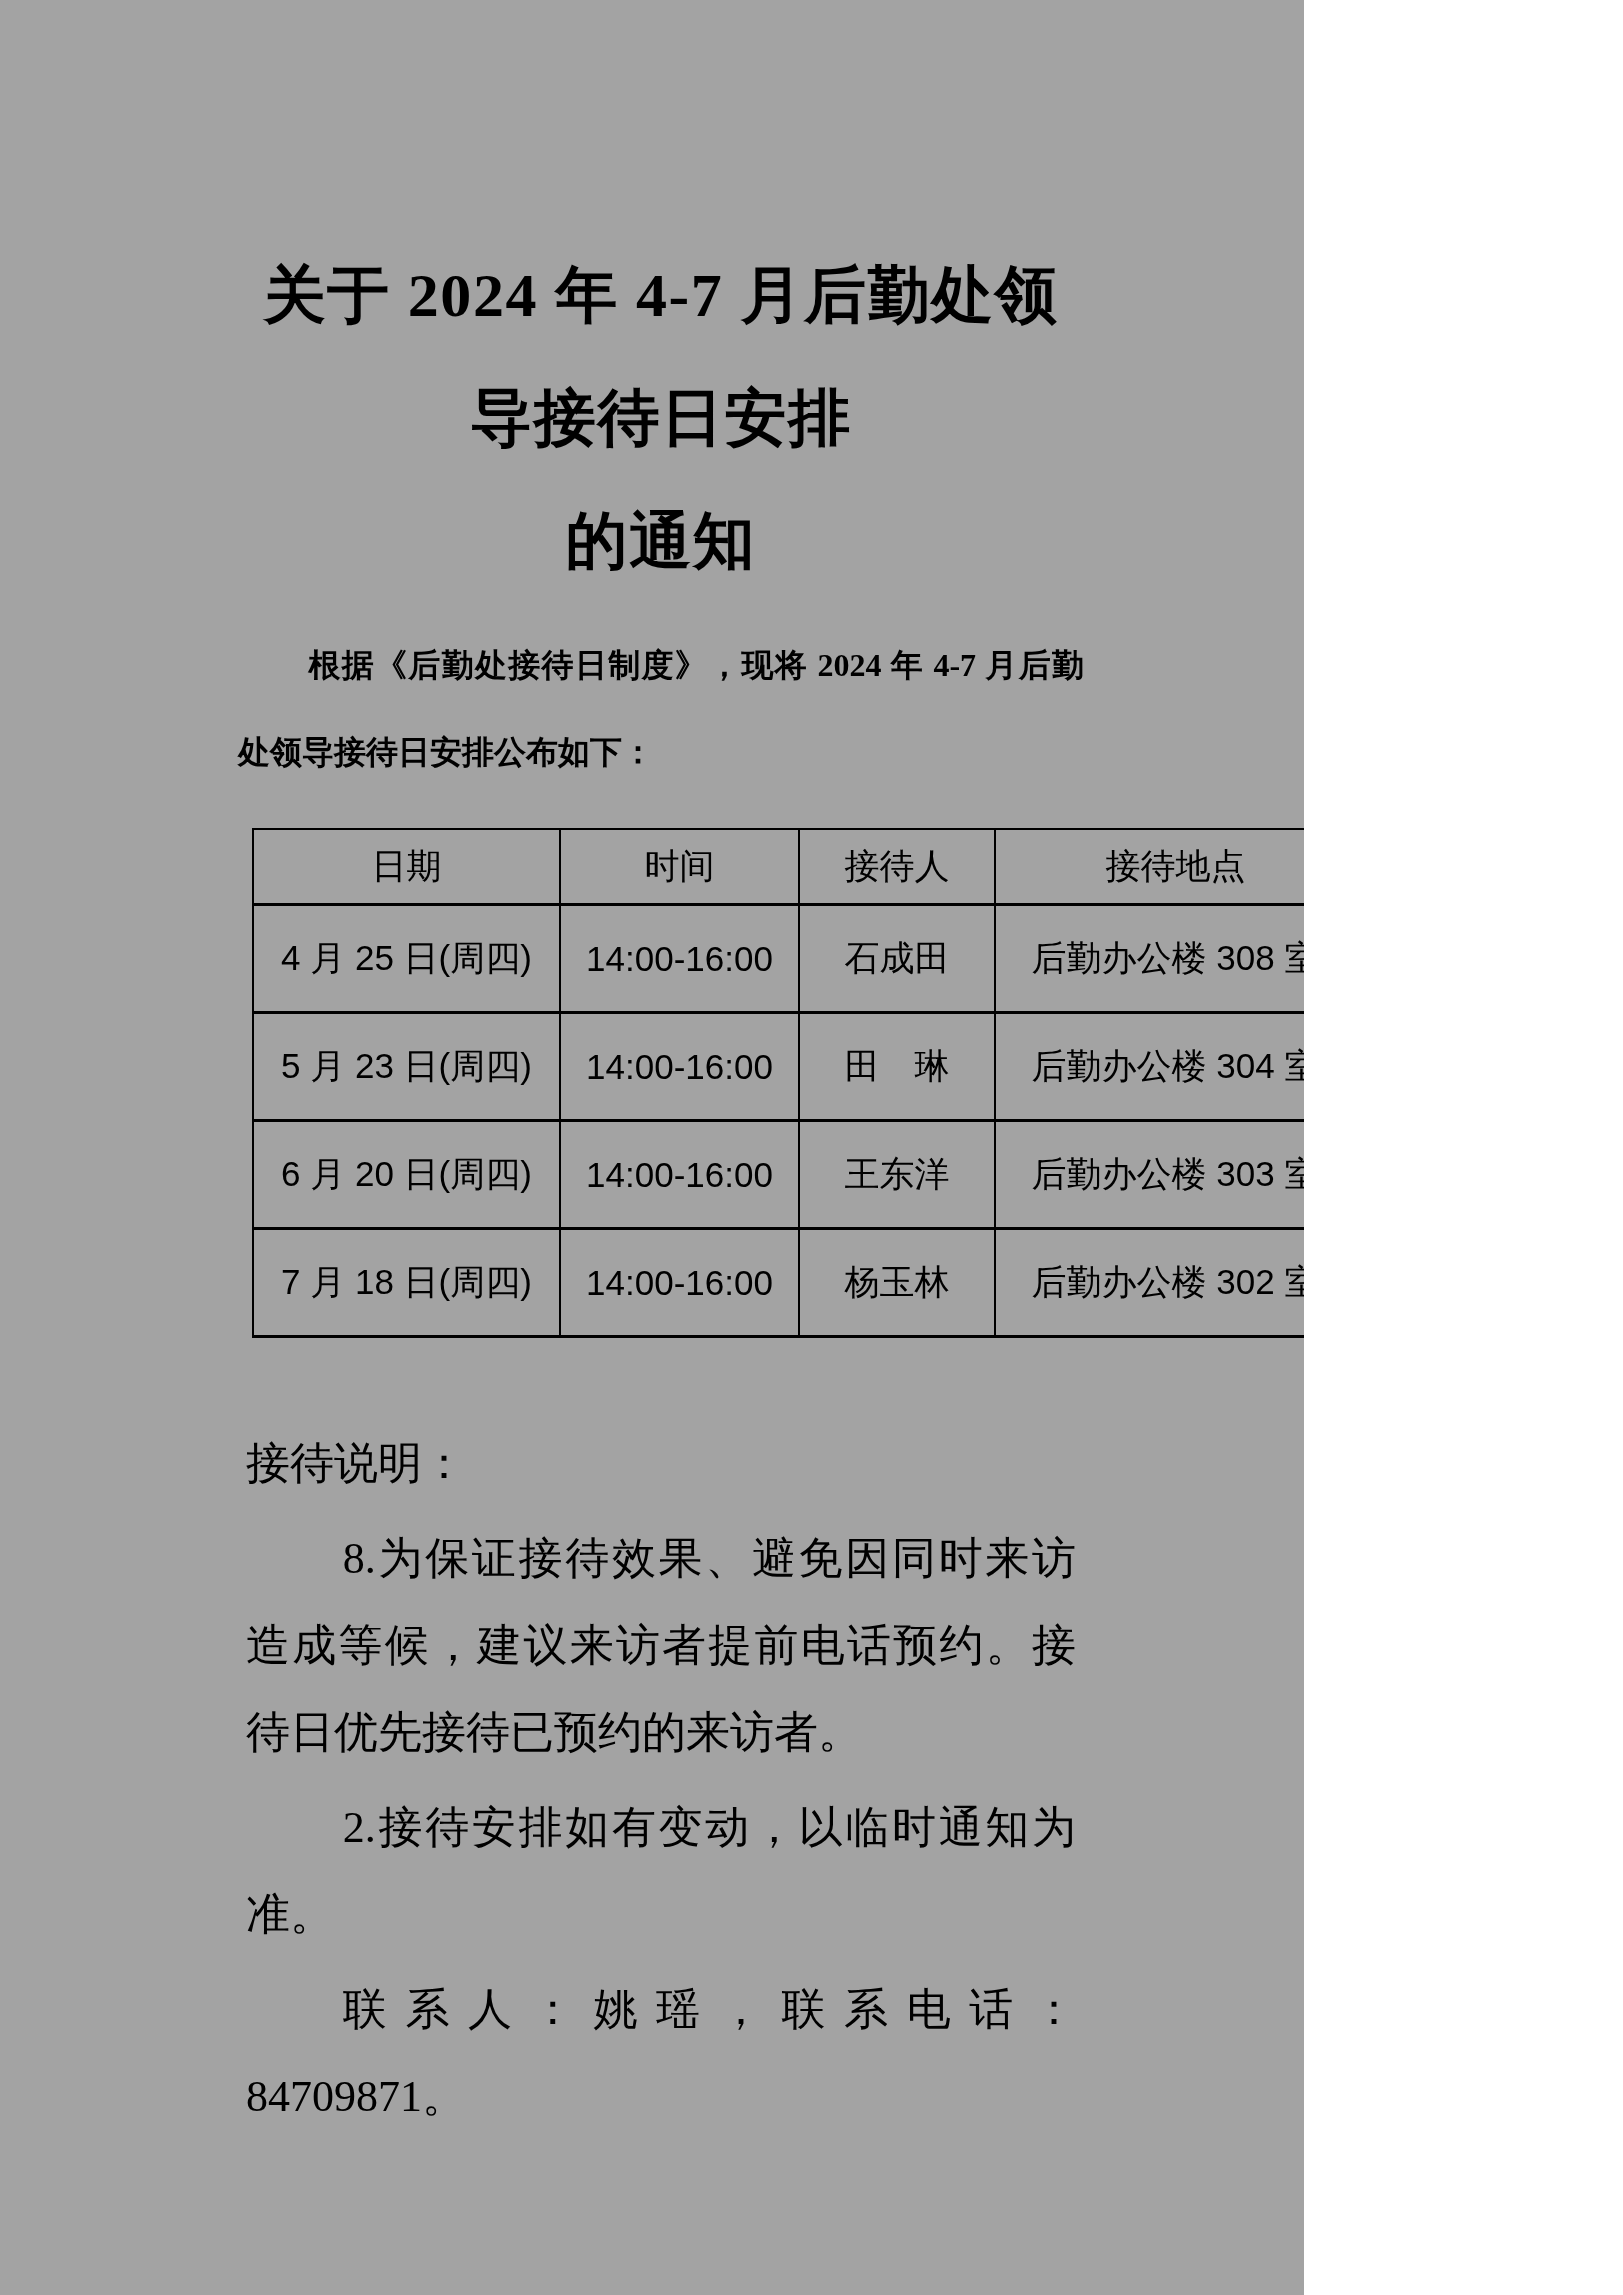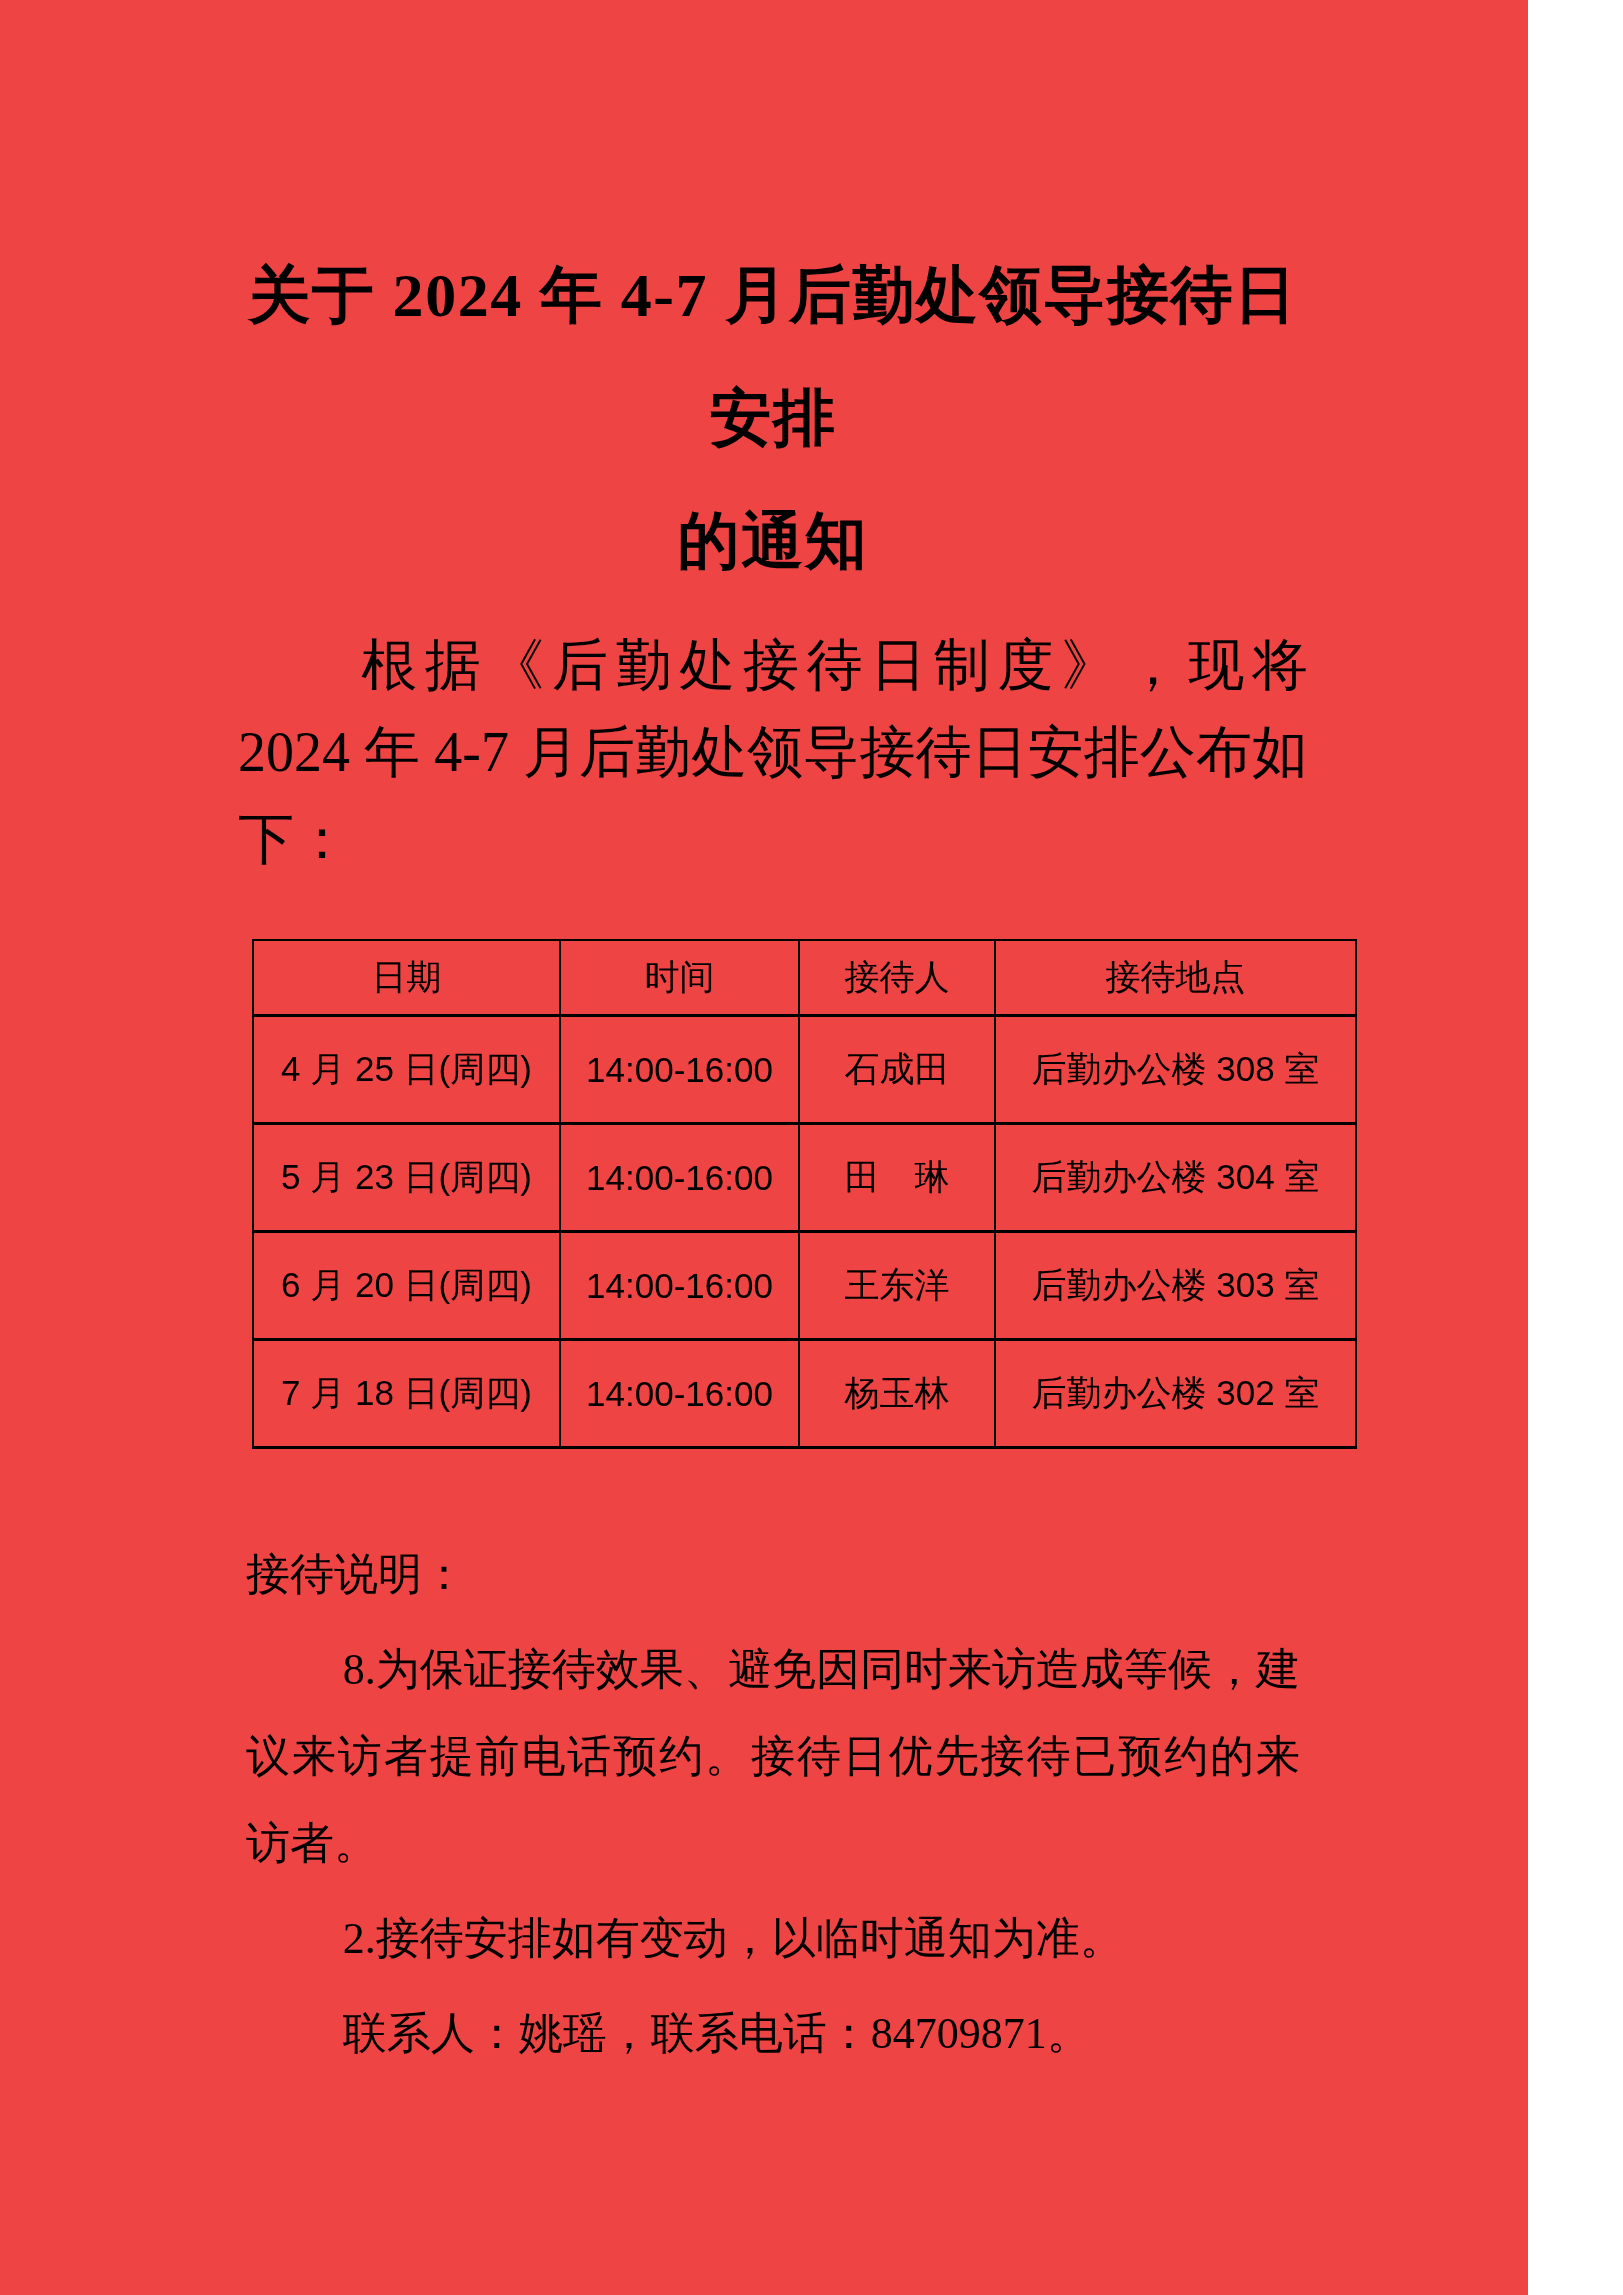--- a/index.html
+++ b/index.html
@@ -2,44 +2,45 @@
 <html lang="zh" style="font-size:12.7px"><head>
 <meta charset="utf-8">
 <style>
   html, body {
     margin: 0;
     padding: 0;
     background: #ffffff;
   }
   .page {
     position: relative;
-    width: 1528px;
+    width: 1304px;
     height: 2295px;
     box-sizing: border-box;
     padding: 234px 220px 0 238px;
-    background: #ef4444;
+    background: #a3a3a3;
     color: #000000;
     font-family: "Liberation Serif", "DejaVu Serif", serif;
     overflow: hidden;
   }
   
   .doc-title {
     text-align: center;
     font-weight: bold;
     font-size: 62px;
     line-height: 123px;
     letter-spacing: 1.6px;
   }
   
   .intro {
     margin-top: 19px;
-    font-size: 56px;
+    font-size: 32px;
     line-height: 87px;
     text-indent: 2.2em;
     text-align: justify;
+    font-weight: bold;
   }
   
   table.schedule {
     margin-top: 4.8px;
     margin-left: 14px;
     width: 1102px;
     border-collapse: collapse;
     table-layout: fixed;
     font-family: "Liberation Sans", "DejaVu Sans", sans-serif;
     font-size: 35px;

